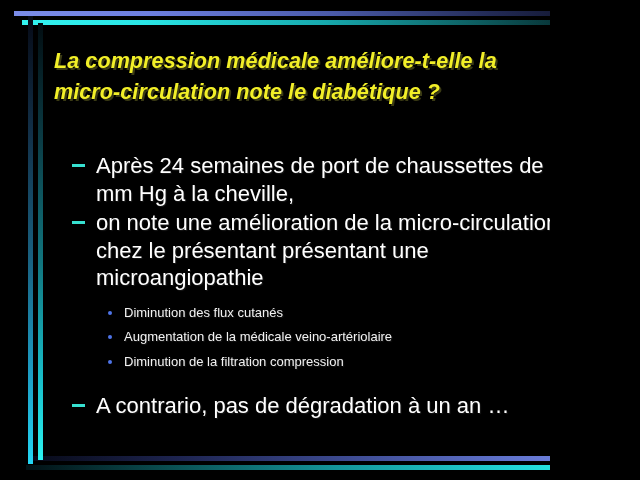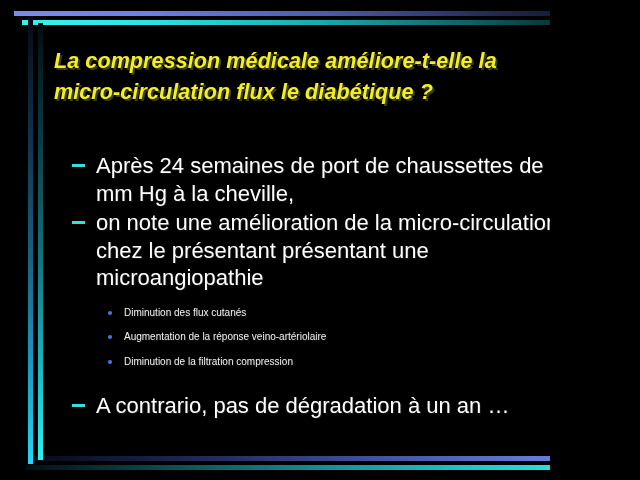--- a/index.html
+++ b/index.html
@@ -111,21 +111,21 @@
     background: #37e0d0;
   }
 
   .sub-group {
     margin-top: 9px;
     padding-left: 36px;
   }
   .lvl2 {
     position: relative;
     padding-left: 18px;
-    font-size: 10px;
+    font-size: 13px;
     line-height: 24.5px;
     color: #f2f2f2;
     text-shadow: 1px 1px 1px #1a1a1a;
   }
   .lvl2 .dot {
     position: absolute;
     left: 2px;
     top: 10px;
     width: 4px;
     height: 4px;
@@ -144,21 +144,21 @@
   <div class="bar bar-top-inner"></div>
   <div class="bar bar-bot-outer"></div>
   <div class="bar bar-bot-inner"></div>
   <div class="bar bar-left-outer"></div>
   <div class="bar bar-left-inner"></div>
   <div class="bar bar-right-outer"></div>
   <div class="bar bar-right-inner"></div>
 
   <div id="title">
     <div>La compression médicale améliore-t-elle la</div>
-    <div>micro-circulation flux le diabétique ?</div>
+    <div>micro-circulation note le diabétique ?</div>
   </div>
 
   <div id="body">
 
     <div class="lvl1">
       <span class="dash"></span>
       <span>Après 24 semaines de port de chaussettes de 25 mm Hg à la cheville,</span>
     </div>
 
     <div class="lvl1">
@@ -166,21 +166,21 @@
       <span>on note une amélioration de  la micro-circulation chez le présentant présentant une microangiopathie</span>
     </div>
 
     <div class="sub-group">
       <div class="lvl2">
         <span class="dot"></span>
         <span>Diminution des flux cutanés</span>
       </div>
       <div class="lvl2">
         <span class="dot"></span>
-        <span>Augmentation de la réponse veino-artériolaire</span>
+        <span>Augmentation de la médicale veino-artériolaire</span>
       </div>
       <div class="lvl2">
         <span class="dot"></span>
         <span>Diminution de la filtration compression</span>
       </div>
     </div>
 
     <div class="spacer"></div>
 
     <div class="lvl1">

